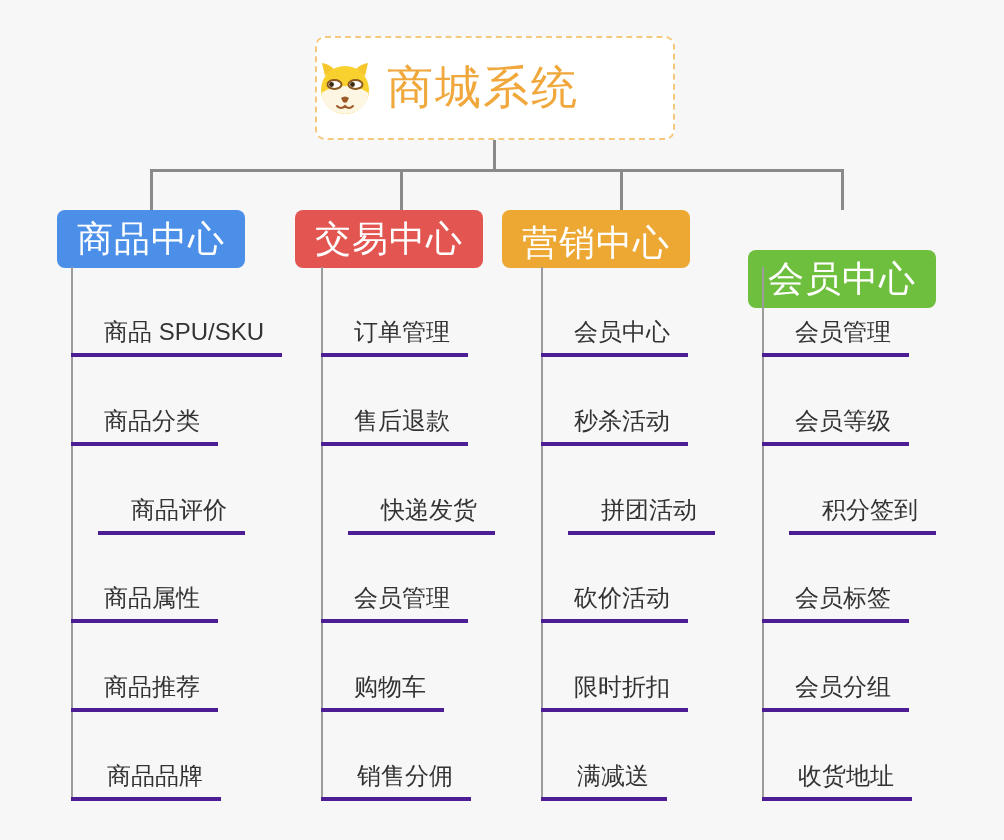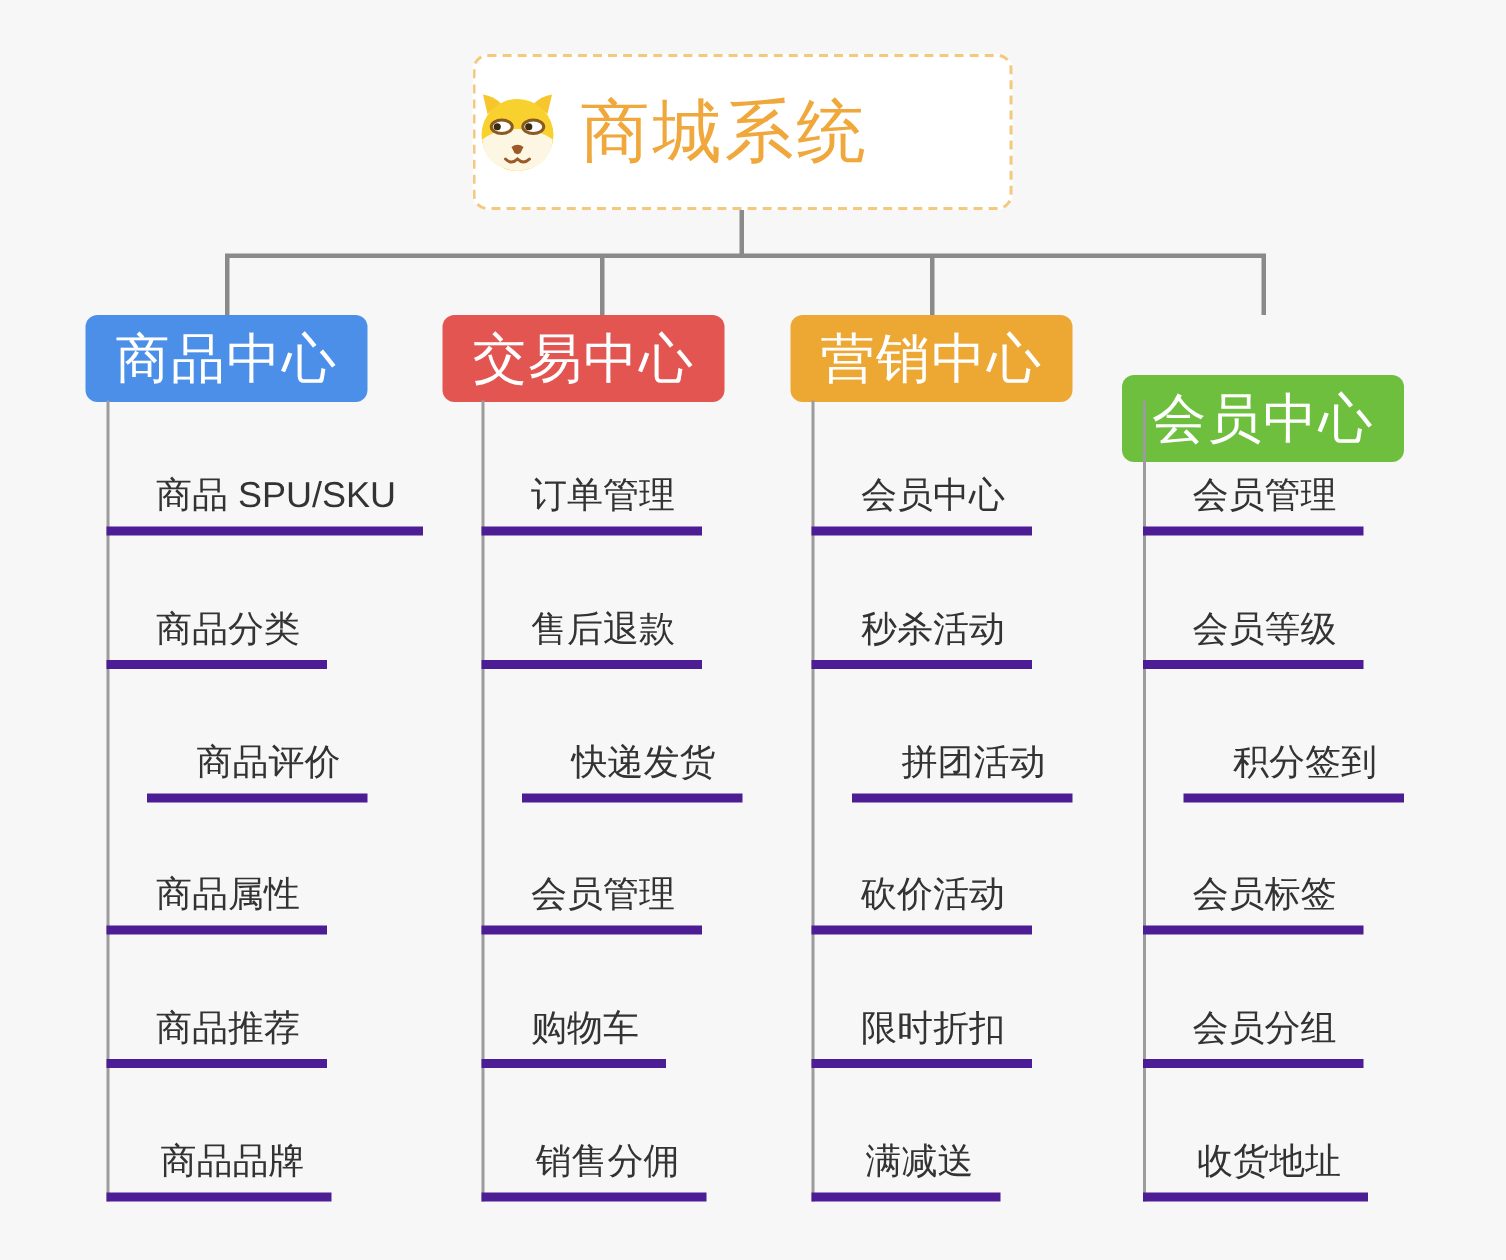--- a/index.html
+++ b/index.html
@@ -29,34 +29,34 @@
   .drop-0{left:150px;} .drop-1{left:400px;} .drop-2{left:620px;} .drop-3{left:841px;}
 
   
   .branch-box{
     position:absolute;top:210px;width:188px;height:58px;border-radius:8px;
     display:flex;align-items:center;justify-content:center;
     color:#FFFFFF;font-size:36px;letter-spacing:1px;
   }
   .col-0 .branch-box{left:57px;}
   .col-1 .branch-box{left:295px;}
-  .col-2 .branch-box{left:527px;}
+  .col-2 .branch-box{left:502px;align-items:flex-end;}
   .col-3 .branch-box{left:748px;margin-top:40px;}
 
   
   .trunk{position:absolute;top:267px;width:2px;height:534px;background:#9C9C9C;}
   .col-0 .trunk{left:71px;}
   .col-1 .trunk{left:321px;}
   .col-2 .trunk{left:541px;}
   .col-3 .trunk{left:762px;}
 
   
   .child{
     position:absolute;height:48px;box-sizing:border-box;
-    border-bottom:6px solid #4c1d95;
+    border-bottom:4px solid #4c1d95;
     padding:0 18px 5px 33px;
     display:flex;align-items:flex-end;
     font-size:24px;color:#333333;white-space:nowrap;
   }
   .col-0 .child{left:71px;}
   .col-1 .child{left:321px;}
   .col-2 .child{left:541px;}
   .col-3 .child{left:762px;}
   .r0{top:309px;} .r1{top:398px;} .r2{top:487px;margin-left:27px;}
   .r3{top:575px;} .r4{top:664px;} .r5{top:753px;padding-left:36px;}

